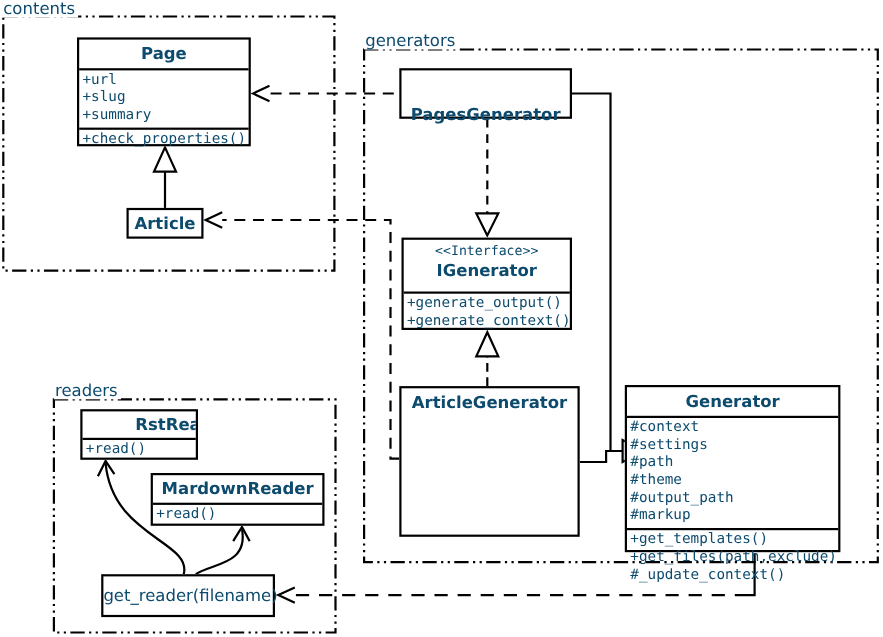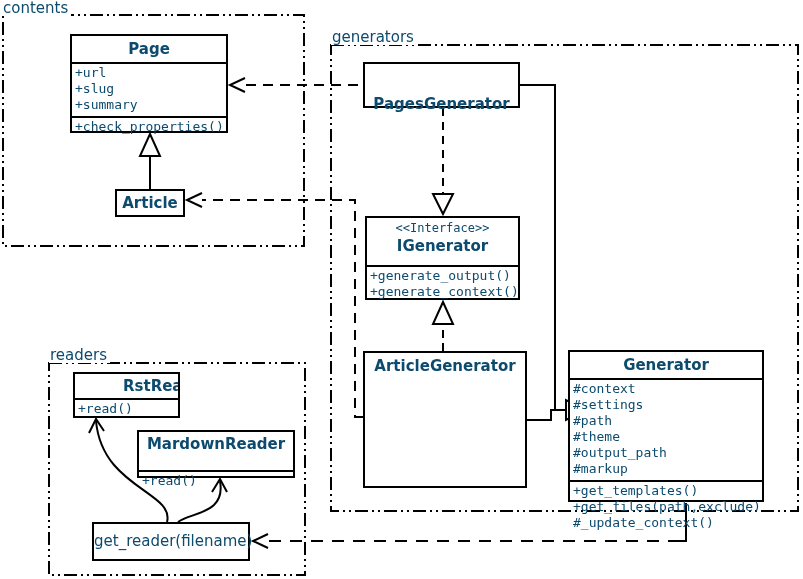--- a/index.html
+++ b/index.html
@@ -117,21 +117,21 @@
   </div>
 
   <div class="box" style="left:73px;top:372px;width:107px;height:46px;">
     <div class="title" style="line-height:24px;height:24px;padding-left:48px;">RstReader</div>
     <div class="members sep">
       <div>+read()</div>
     </div>
   </div>
 
   <div class="box" style="left:137px;top:430px;width:158px;height:48px;">
-    <div class="title" style="line-height:25px;height:38px;">MardownReader</div>
+    <div class="title" style="line-height:25px;height:25px;">MardownReader</div>
     <div class="members sep">
       <div>+read()</div>
     </div>
   </div>
 
   <div class="box" style="left:92px;top:522px;width:158px;height:39px;">
     <div class="center-label" style="line-height:35px;text-align:right;">get_reader(filename)</div>
   </div>
 
 </div>

